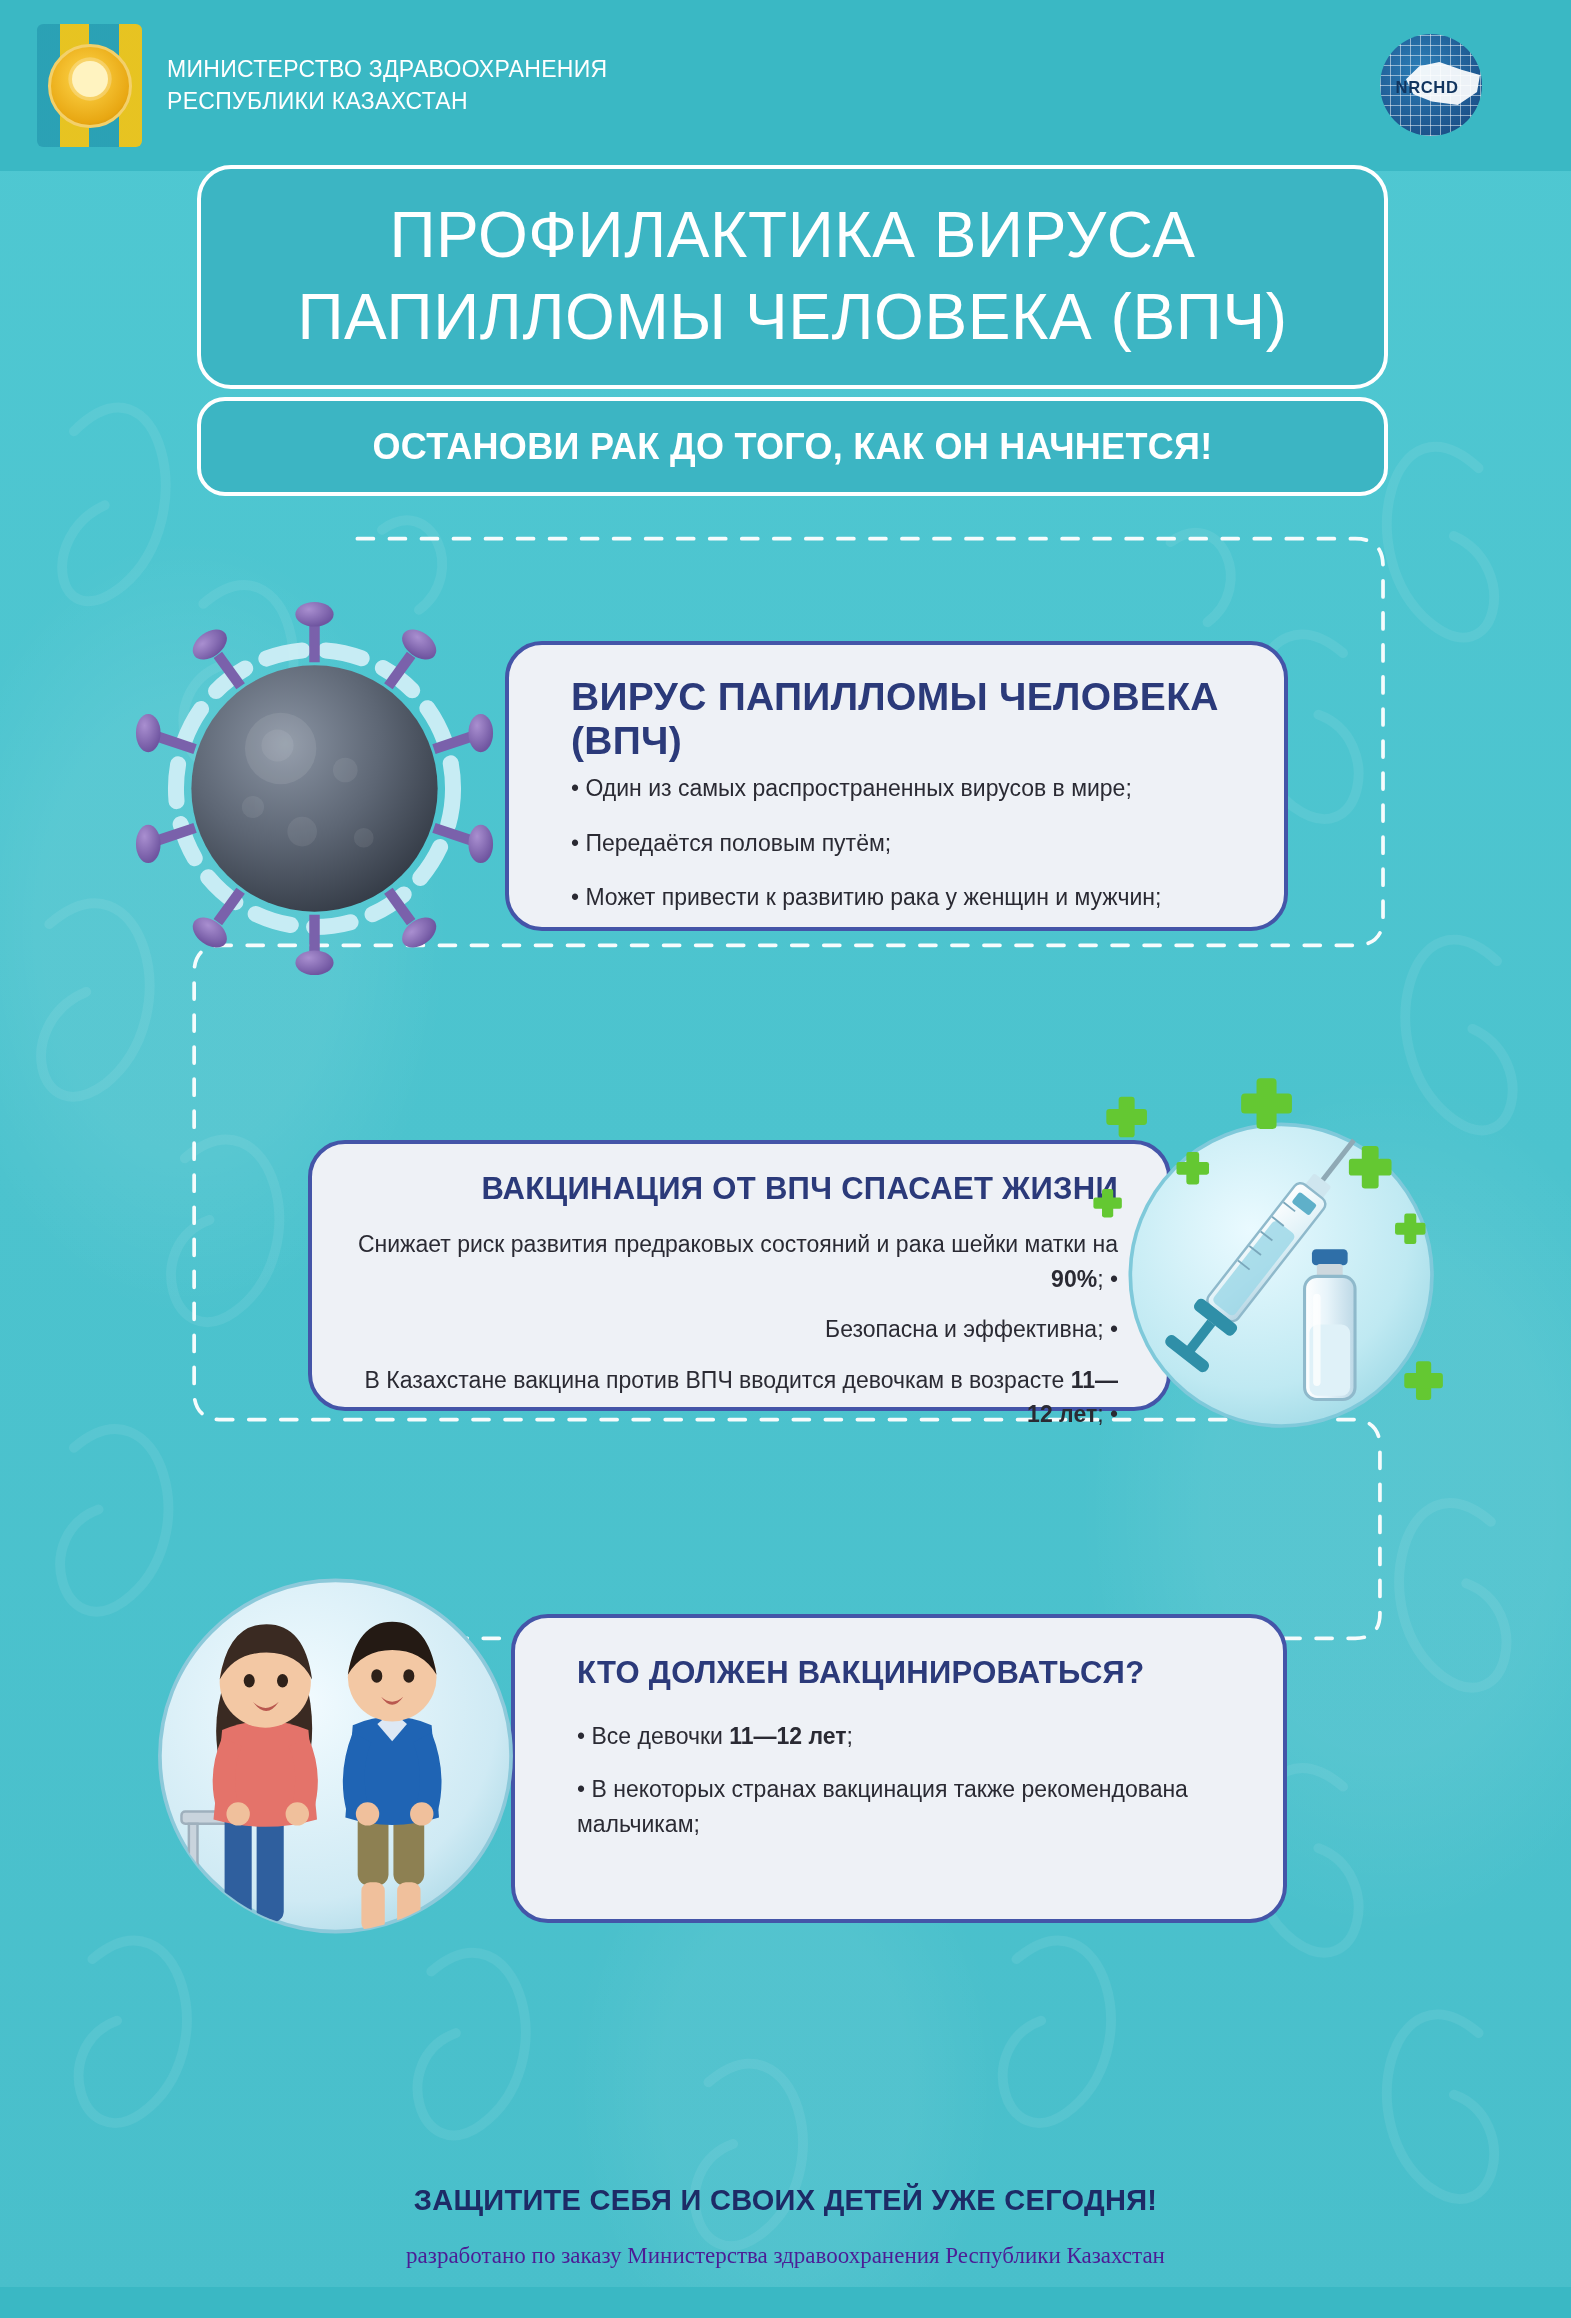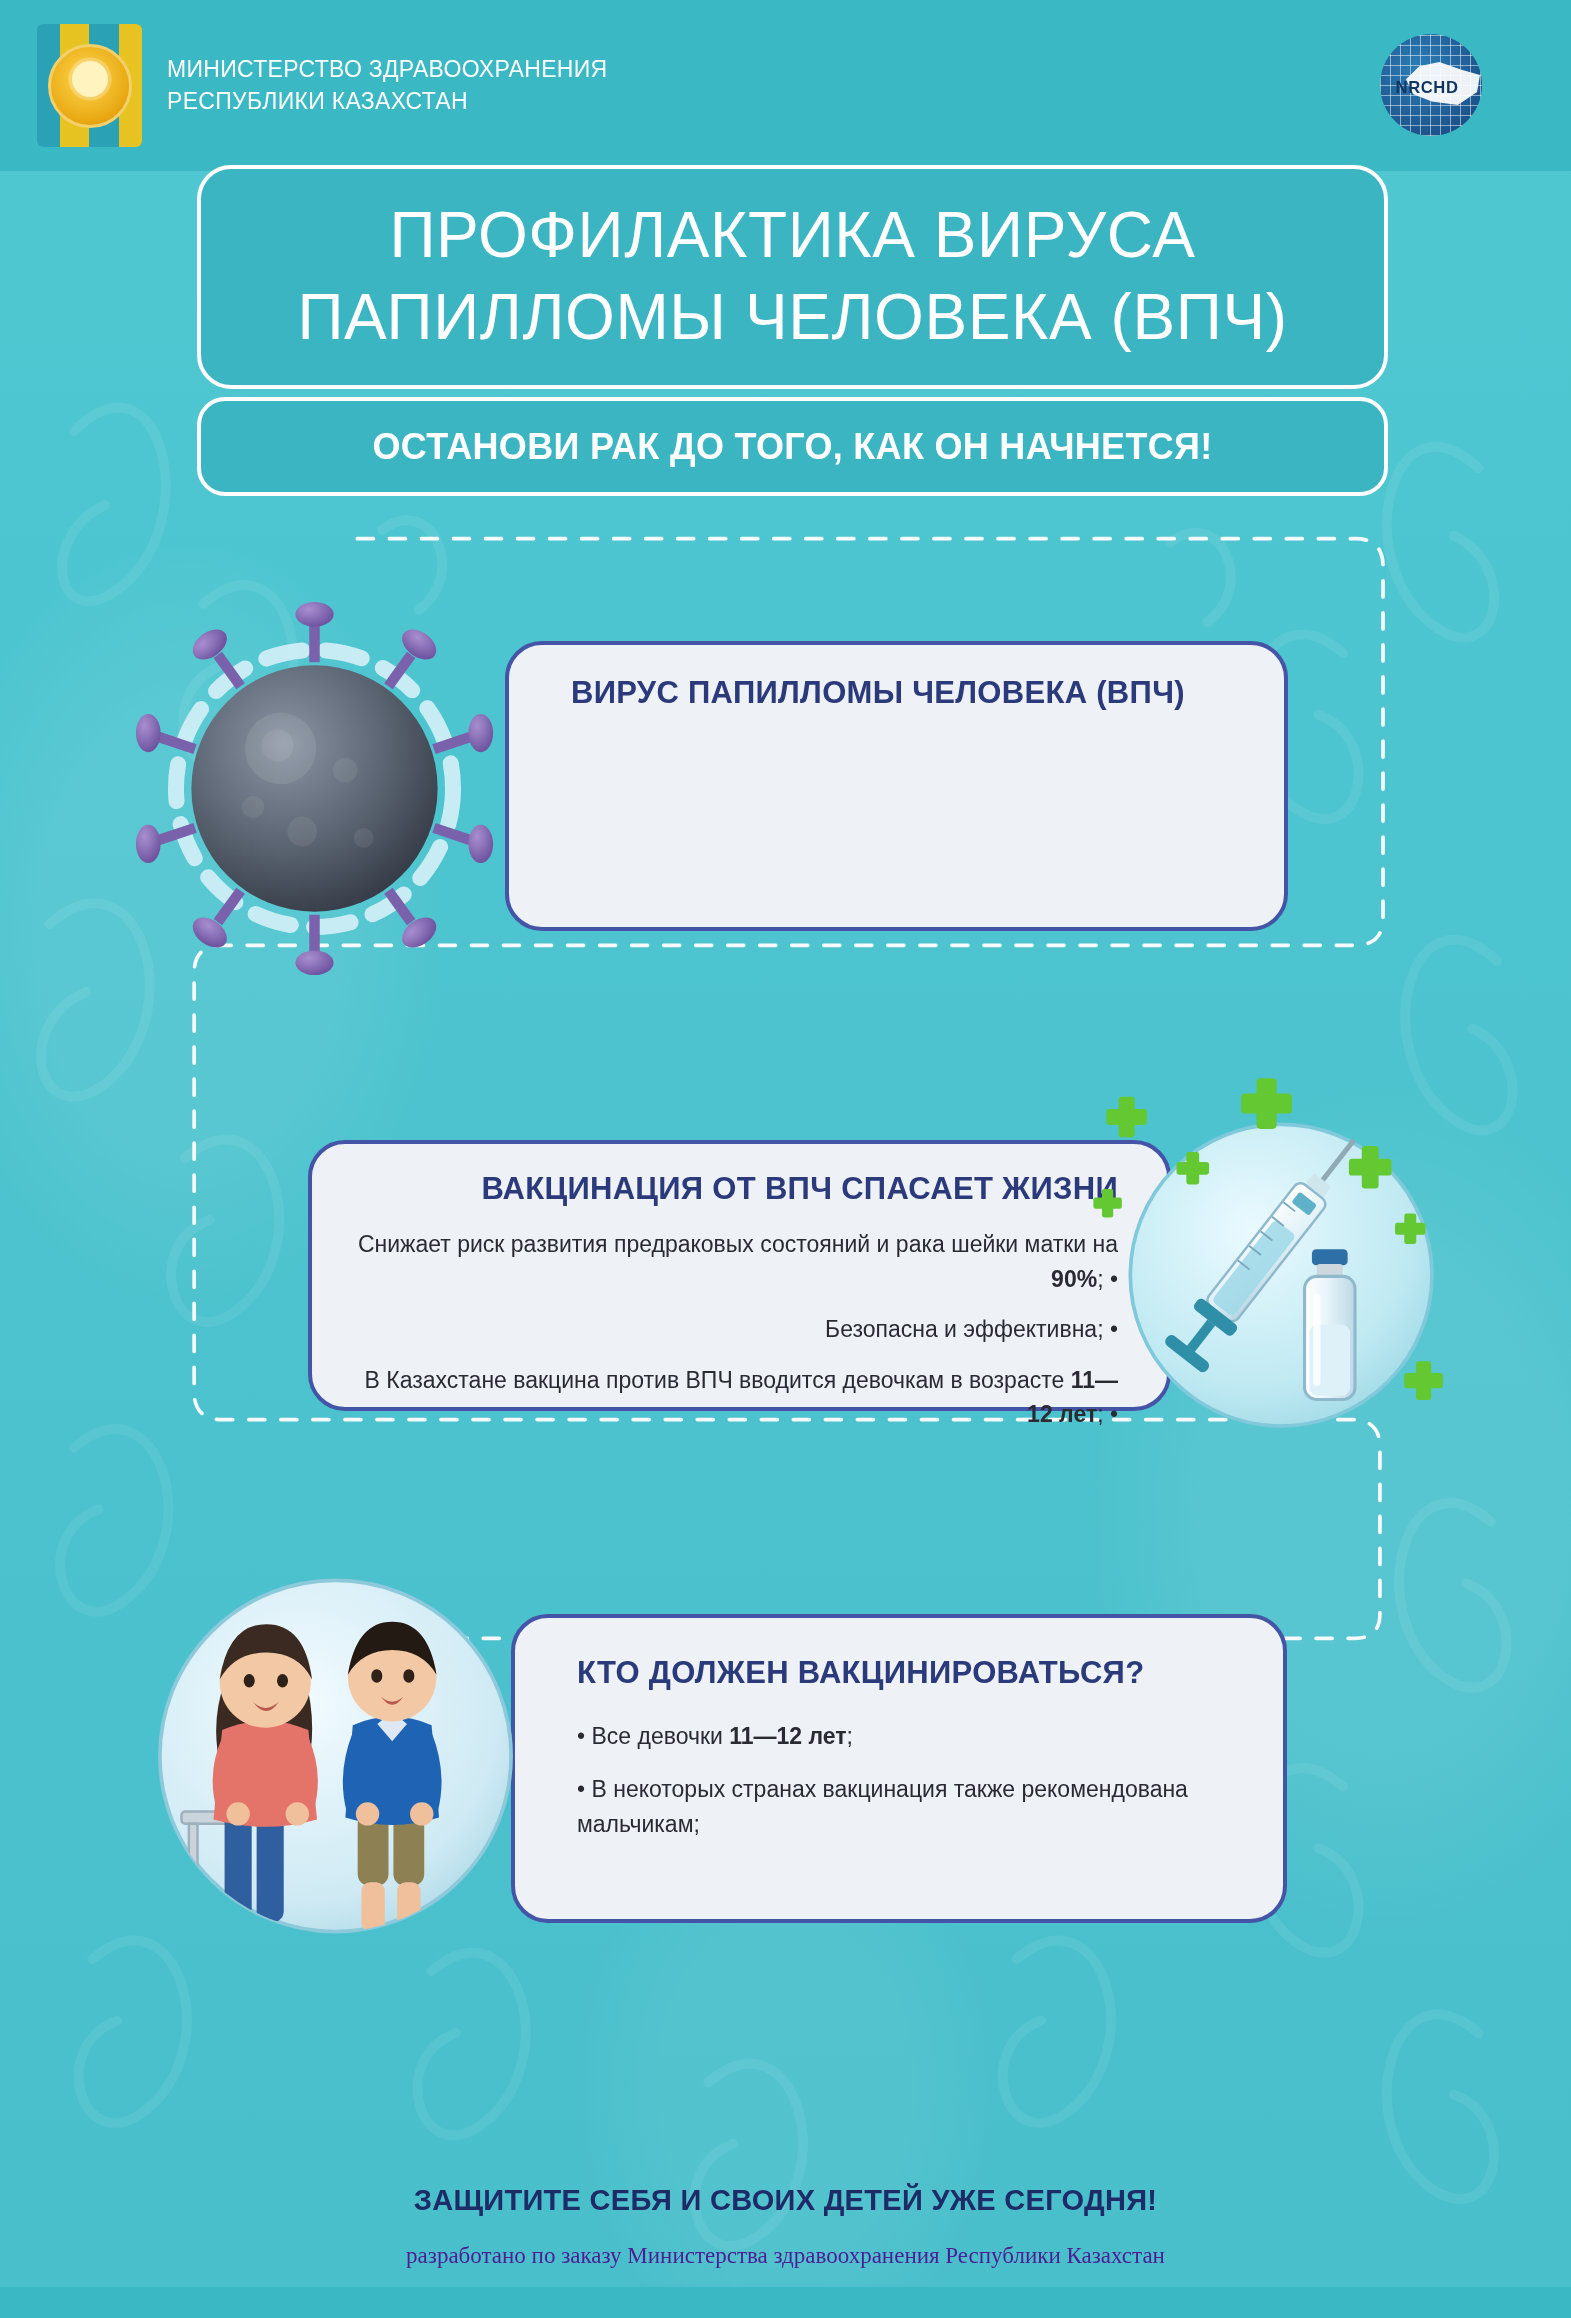--- a/index.html
+++ b/index.html
@@ -210,21 +210,21 @@
   .dot {
     color: #2a2a33;
   }
 
   
   #card-virus {
     left: 505px; top: 641px;
     width: 783px; height: 290px;
     padding: 30px 43px 0 62px;
   }
-  #card-virus h2 { font-size: 31px; margin-bottom: 8px; }
+  #card-virus h2 { font-size: 39px; margin-bottom: 8px; }
   #card-virus li { font-size: 23px; margin-bottom: 20px; }
 
   
   #card-vaccine {
     left: 308px; top: 1140px;
     width: 863px; height: 271px;
     padding: 27px 49px 0 43px;
     text-align: right;
   }
   #card-vaccine h2 { font-size: 31px; margin-bottom: 20px; }
@@ -356,20 +356,25 @@
 </div>
 
 <svg class="dashed-path" viewBox="0 0 2550 2500">
   <g fill="none" stroke="#ffffff" stroke-width="6" stroke-dasharray="26 26" stroke-linecap="round" opacity="0.95">
     <path d="M580 45 H2200 Q2245 45 2245 90 V660 Q2245 705 2200 705 H360 Q315 705 315 750 V1430 Q315 1475 360 1475 H2195 Q2240 1475 2240 1520 V1790 Q2240 1830 2200 1830 H420"></path>
   </g>
 </svg>
 
 <div class="card" id="card-virus">
   <h2>ВИРУС ПАПИЛЛОМЫ ЧЕЛОВЕКА (ВПЧ)</h2>
+  <ul>
+    <li><span class="dot">•</span> <span>Один из самых распространенных вирусов в мире;</span></li>
+    <li><span class="dot">•</span> <span>Передаётся половым путём;</span></li>
+    <li><span class="dot">•</span> <span>Может привести к развитию рака у женщин и мужчин;</span></li>
+  </ul>
 </div>
 
 <svg class="virus-img" viewBox="0 0 700 700">
   <defs>
     <radialGradient id="virusBody" cx="38%" cy="32%" r="72%">
       <stop offset="0%" stop-color="#8a94a3"></stop>
       <stop offset="55%" stop-color="#5d6674"></stop>
       <stop offset="100%" stop-color="#353c47"></stop>
     </radialGradient>
     <radialGradient id="spike" cx="35%" cy="30%" r="70%">

